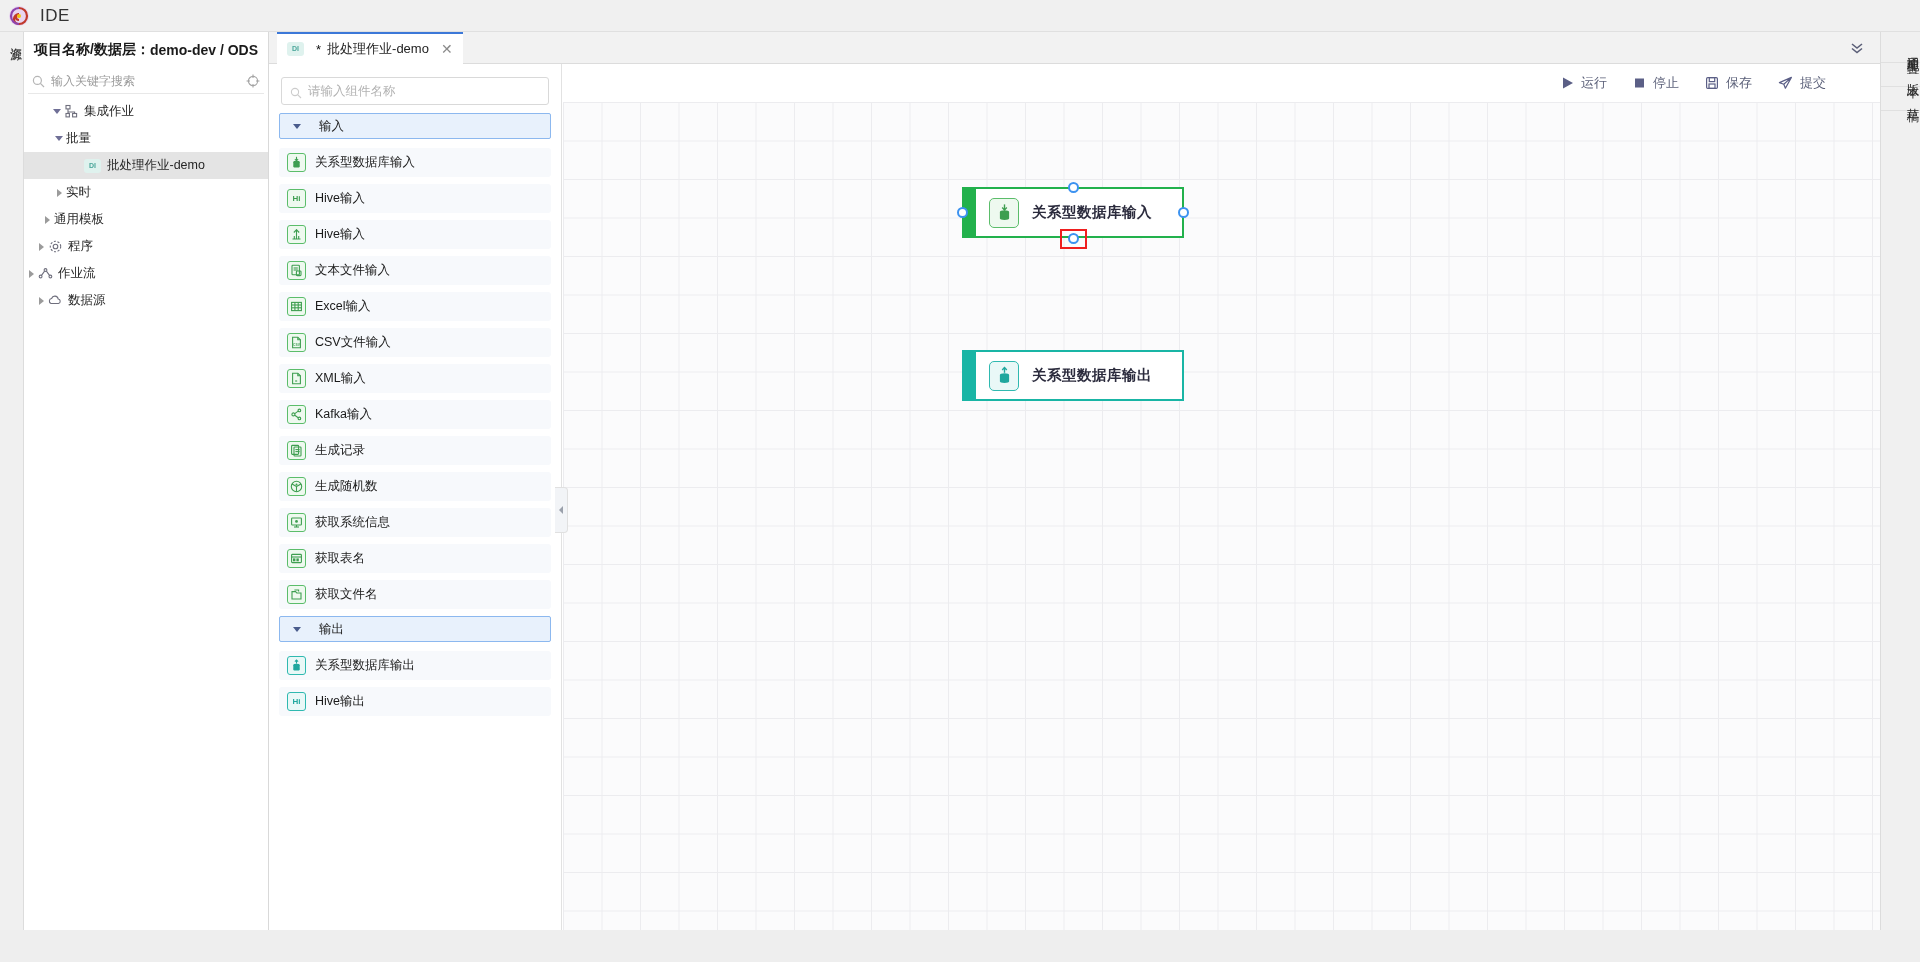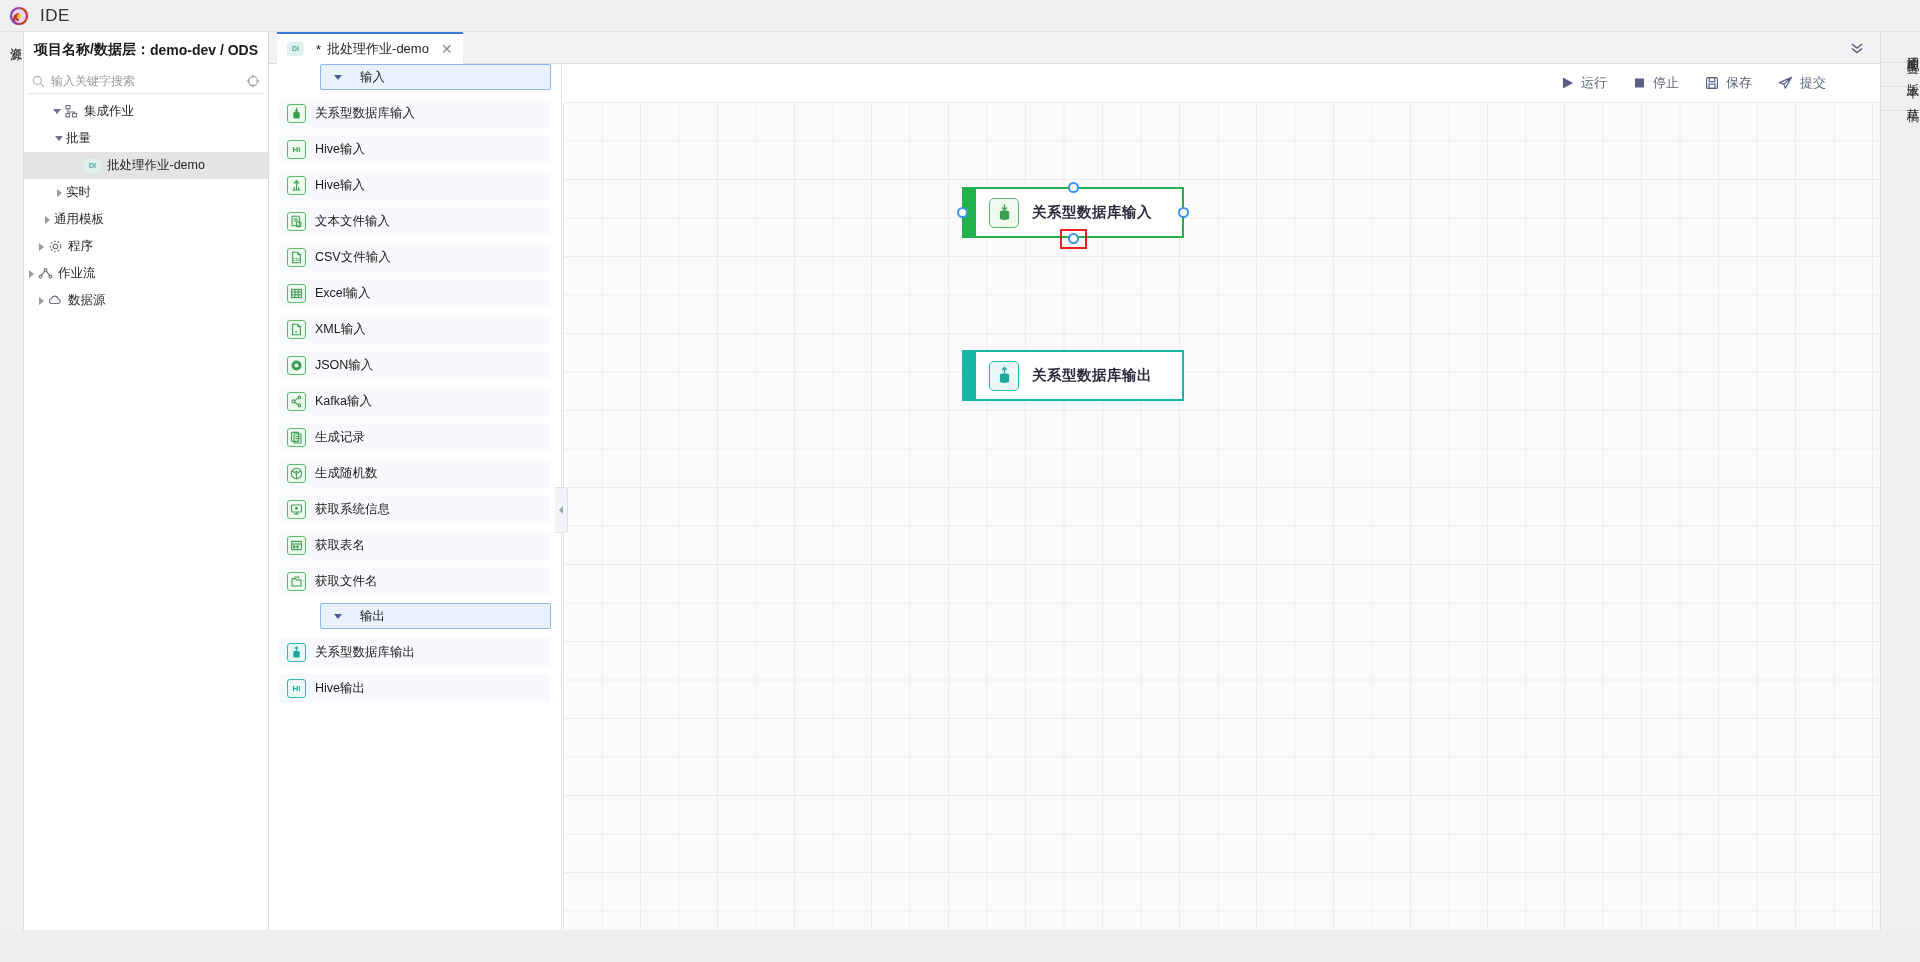--- a/index.html
+++ b/index.html
@@ -116,21 +116,21 @@
     flex: 1; border: none; outline: none; font-size: 12.5px;
     background: transparent; color: #333;
     font-family: "Liberation Sans", sans-serif;
   }
   #compsearch input::placeholder { color: #b2b2b2; }
 
   #palscroll { flex: 1 1 auto; overflow: hidden; padding: 0 10px; }
   .grouphdr {
     height: 26px; background: #e8f1fc; border: 1px solid #8cb8ef;
     border-radius: 2px; display: flex; align-items: center;
-    font-size: 12.5px; color: #1c1c1c; margin-bottom: 9px; cursor: pointer; margin-left: 41px;
+    font-size: 12.5px; color: #1c1c1c; margin-bottom: 9px; cursor: pointer;
   }
   .grouphdr .gcaret {
     width: 0; height: 0; margin: 0 18px 0 13px;
     border-top: 5px solid #4a5c8c; border-left: 4px solid transparent;
     border-right: 4px solid transparent;
   }
   .compitem {
     height: 29px; background: #f7f9fc; border-radius: 3px;
     display: flex; align-items: center; gap: 9px; padding-left: 8px;
     margin-bottom: 7px; font-size: 12.5px; color: #1a1a1a; cursor: grab;
@@ -368,20 +368,29 @@
     </div>
     <span id="collapse-all">
       <svg width="18" height="16" viewBox="0 0 18 16">
         <polyline points="4,4 9,8 14,4" fill="none" stroke="#5b5f78" stroke-width="1.6"></polyline>
         <polyline points="4,8.5 9,12.5 14,8.5" fill="none" stroke="#5b5f78" stroke-width="1.6"></polyline>
       </svg>
     </span>
   </div>
 
   <div id="palette">
+    <div id="compsearch">
+      <span class="mag">
+        <svg width="12" height="12" viewBox="0 0 12 12">
+          <circle cx="5" cy="5" r="3.6" fill="none" stroke="#9a9a9a" stroke-width="1.1"></circle>
+          <line x1="7.6" y1="7.6" x2="11" y2="11" stroke="#9a9a9a" stroke-width="1.1"></line>
+        </svg>
+      </span>
+      <input id="comp-search-input" type="text" placeholder="请输入组件名称" style="">
+    </div>
     <div id="palscroll">
         <div class="grouphdr">
           <span class="gcaret"></span>
           <span>输入</span>
         </div>
         <div class="compitem">
           <span class="cicon green">
             <svg width="13" height="13" viewBox="0 0 13 13">
               <ellipse cx="6.5" cy="6" rx="3.2" ry="1.2" fill="#3e9e50"></ellipse>
               <rect x="3.3" y="6" width="6.4" height="4.4" fill="#3e9e50"></rect>
@@ -415,57 +424,48 @@
               <line x1="3.6" y1="4" x2="7.8" y2="4" stroke="#3e9e50" stroke-width="1.1" fill="none"></line>
               <line x1="3.6" y1="6" x2="7.8" y2="6" stroke="#3e9e50" stroke-width="1.1" fill="none"></line>
               <rect x="6.4" y="7" width="4.6" height="4.6" rx="0.8" stroke="#3e9e50" stroke-width="1.1" fill="none"></rect>
             </svg>
           </span>
           <span>文本文件输入</span>
         </div>
         <div class="compitem">
           <span class="cicon green">
             <svg width="13" height="13" viewBox="0 0 13 13">
-              <path d="M2.6 1.2 h5.2 l2.6 2.6 v8 h-7.8 z" stroke="#3e9e50" stroke-width="1.1" fill="none"></path>
-              <path d="M7.8 1.2 v2.6 h2.6" stroke="#3e9e50" stroke-width="1.1" fill="none"></path>
-              <text x="6.5" y="10.3" font-size="3.3" fill="#3e9e50" text-anchor="middle">CSV</text>
-            </svg>
-          </span>
-          <span>CSV文件输入</span>
-        </div>
-        <div class="compitem">
-          <span class="cicon green">
-            <svg width="13" height="13" viewBox="0 0 13 13">
               <rect x="1.6" y="2.4" width="9.8" height="8.2" stroke="#3e9e50" stroke-width="1.1" fill="none"></rect>
               <line x1="1.6" y1="5" x2="11.4" y2="5" stroke="#3e9e50" stroke-width="1.1" fill="none"></line>
               <line x1="1.6" y1="7.8" x2="11.4" y2="7.8" stroke="#3e9e50" stroke-width="1.1" fill="none"></line>
               <line x1="4.9" y1="2.4" x2="4.9" y2="10.6" stroke="#3e9e50" stroke-width="1.1" fill="none"></line>
               <line x1="8.2" y1="2.4" x2="8.2" y2="10.6" stroke="#3e9e50" stroke-width="1.1" fill="none"></line>
             </svg>
           </span>
           <span>Excel输入</span>
         </div>
         <div class="compitem">
           <span class="cicon green">
             <svg width="13" height="13" viewBox="0 0 13 13">
               <path d="M2.6 1.2 h5.2 l2.6 2.6 v8 h-7.8 z" stroke="#3e9e50" stroke-width="1.1" fill="none"></path>
               <path d="M7.8 1.2 v2.6 h2.6" stroke="#3e9e50" stroke-width="1.1" fill="none"></path>
+              <text x="6.5" y="10.3" font-size="3.3" fill="#3e9e50" text-anchor="middle">CSV</text>
+            </svg>
+          </span>
+          <span>CSV文件输入</span>
+        </div>
+        <div class="compitem">
+          <span class="cicon green">
+            <svg width="13" height="13" viewBox="0 0 13 13">
+              <path d="M2.6 1.2 h5.2 l2.6 2.6 v8 h-7.8 z" stroke="#3e9e50" stroke-width="1.1" fill="none"></path>
+              <path d="M7.8 1.2 v2.6 h2.6" stroke="#3e9e50" stroke-width="1.1" fill="none"></path>
               <text x="6.3" y="9.6" font-size="4.4" fill="#3e9e50" text-anchor="middle">x</text>
             </svg>
           </span>
           <span>XML输入</span>
-        </div>
-        <div class="compitem">
-          <span class="cicon green">
-            <svg width="13" height="13" viewBox="0 0 13 13">
-              <circle cx="6.5" cy="6.5" r="5" fill="#3e9e50"></circle>
-              <circle cx="6.5" cy="6.5" r="2" fill="#ffffff"></circle>
-            </svg>
-          </span>
-          <span>JSON输入</span>
         </div>
         <div class="compitem">
           <span class="cicon green">
             <svg width="13" height="13" viewBox="0 0 13 13">
               <circle cx="9.4" cy="2.4" r="1.3" stroke="#3e9e50" stroke-width="1.1" fill="none"></circle>
               <circle cx="9.4" cy="10.4" r="1.3" stroke="#3e9e50" stroke-width="1.1" fill="none"></circle>
               <circle cx="3.4" cy="6.4" r="1.5" stroke="#3e9e50" stroke-width="1.1" fill="none"></circle>
               <path d="M4.8 5.6 L8.2 3.1 M4.8 7.3 L8.2 9.7" stroke="#3e9e50" stroke-width="1.1" fill="none"></path>
             </svg>
           </span>

